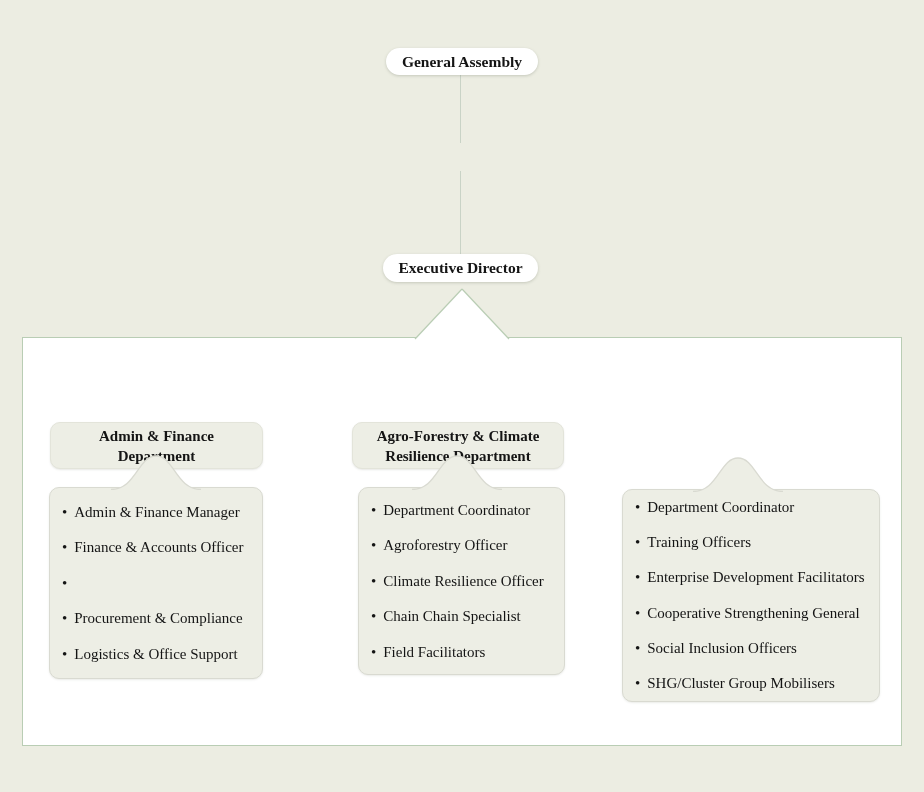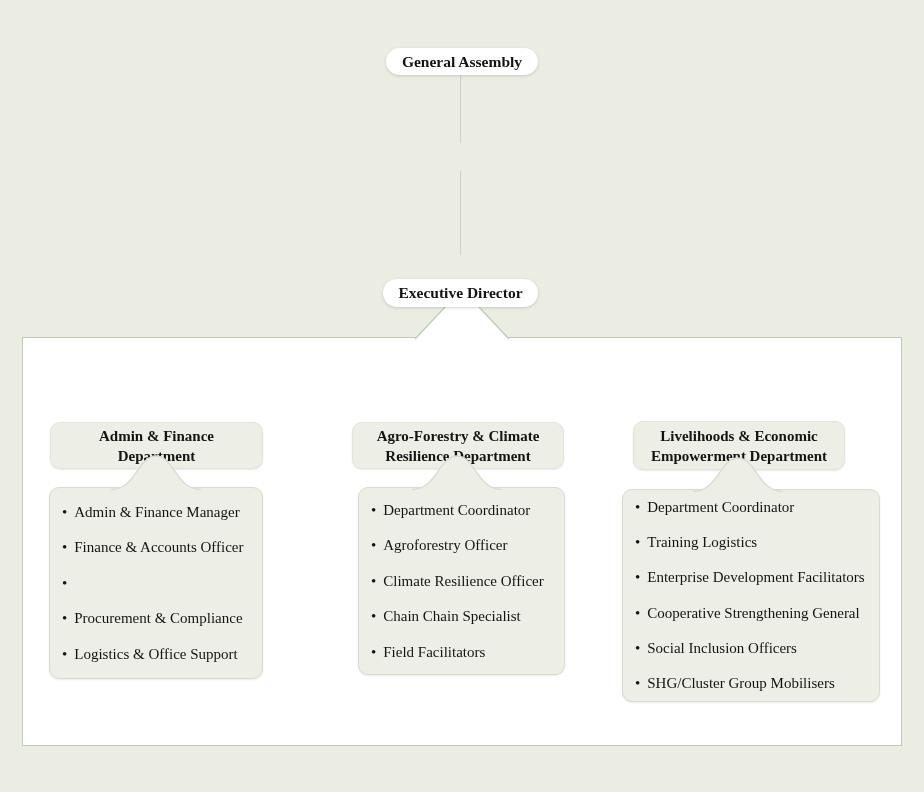--- a/index.html
+++ b/index.html
@@ -19,21 +19,21 @@
     border-radius: 15px;
     box-shadow: 0 1px 3px rgba(110,115,100,0.30);
     display: flex; align-items: center; justify-content: center;
     font-weight: bold; font-size: 15.5px;
     white-space: nowrap;
     z-index: 4;
     font-family: Liberation Serif, serif;
   }
   #pill-assembly { left: 386px; top: 48px; width: 152px; height: 27px; }
   #pill-board    { left: 330px; top: 143px; width: 272px; height: 28px; }
-  #pill-director { left: 383px; top: 254px; width: 155px; height: 28px; margin-top: 25px; }
+  #pill-director { left: 383px; top: 254px; width: 155px; height: 28px; }
 
   .vline {
     position: absolute; width: 1px; background: #c9d3c6; z-index: 1;
   }
   #line-1 { left: 460px; top: 75px;  height: 68px; }
   #line-2 { left: 460px; top: 171px; height: 84px; }
 
   
   #panel {
     position: absolute;
@@ -107,22 +107,20 @@
   <svg id="panel-notch" width="100" height="54" viewBox="0 0 100 54">
     <polygon points="50,3 97,53 3,53" fill="#ffffff"></polygon>
     <path d="M50,3 L3,53" stroke="#b9cdb4" stroke-width="1.2" fill="none"></path>
     <path d="M50,3 L97,53" stroke="#b9cdb4" stroke-width="1.2" fill="none"></path>
   </svg>
 
   <div class="dept-header" id="dept-header-0">Admin &amp; Finance
 Department</div>
   <div class="dept-header" id="dept-header-1">Agro-Forestry &amp; Climate
 Resilience Department</div>
-  <div class="dept-header" id="dept-header-2">Livelihoods &amp; Economic
-Empowerment Department</div>
 
   <svg class="bump" id="bump-0" width="96" height="38" viewBox="0 0 96 38">
     <path d="M3,37.5 C28,37.5 30,4 48,4 C66,4 68,37.5 93,37.5" fill="#edeee5" stroke="#d9dad1" stroke-width="1.3"></path>
   </svg>
   <svg class="bump" id="bump-1" width="96" height="38" viewBox="0 0 96 38">
     <path d="M3,37.5 C28,37.5 30,4 48,4 C66,4 68,37.5 93,37.5" fill="#edeee5" stroke="#d9dad1" stroke-width="1.3"></path>
   </svg>
   <svg class="bump" id="bump-2" width="96" height="38" viewBox="0 0 96 38">
     <path d="M3,37.5 C28,37.5 30,4 48,4 C66,4 68,37.5 93,37.5" fill="#edeee5" stroke="#d9dad1" stroke-width="1.3"></path>
   </svg>
@@ -172,21 +170,21 @@
     </div>
   </div>
 
   <div class="role-box" id="role-box-2">
     <div class="role-row">
       <span class="bullet">•</span>
       <span>Department Coordinator</span>
     </div>
     <div class="role-row">
       <span class="bullet">•</span>
-      <span>Training Logistics</span>
+      <span>Training Officers</span>
     </div>
     <div class="role-row">
       <span class="bullet">•</span>
       <span>Enterprise Development Facilitators</span>
     </div>
     <div class="role-row">
       <span class="bullet">•</span>
       <span>Cooperative Strengthening General</span>
     </div>
     <div class="role-row">

